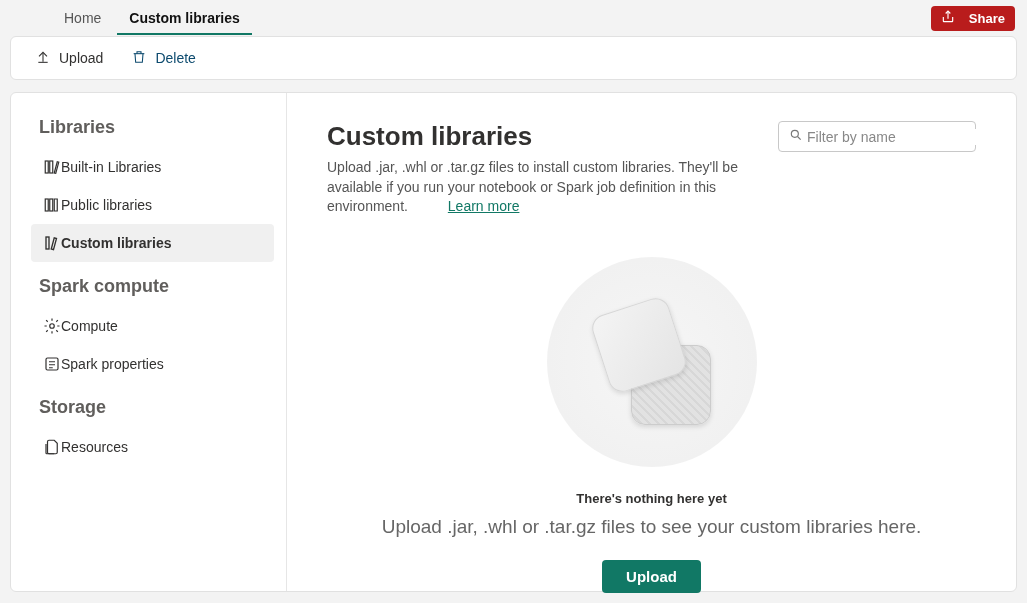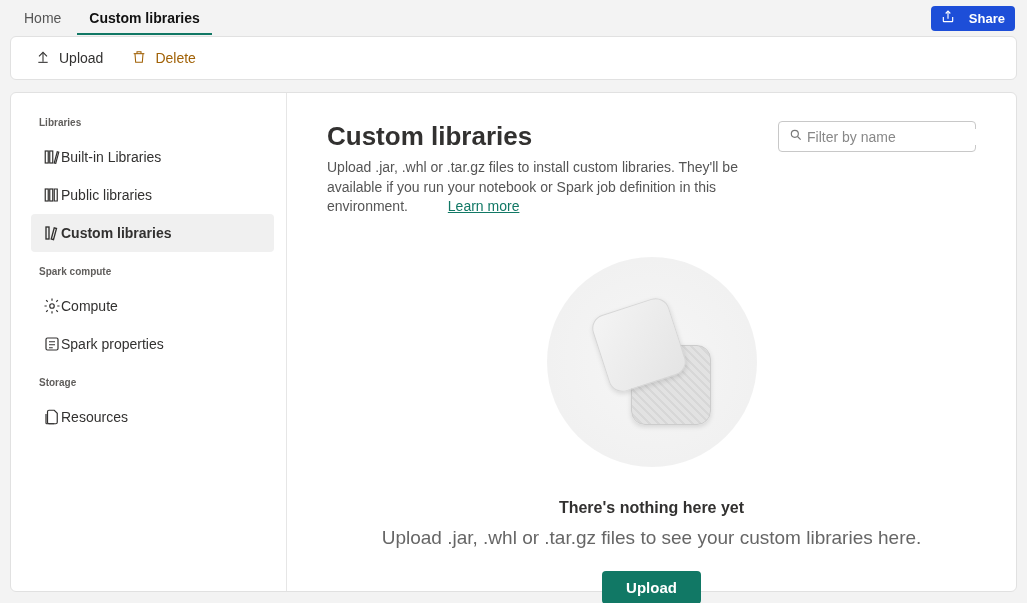--- a/index.html
+++ b/index.html
@@ -12,36 +12,37 @@
       height: 603px;
       overflow: hidden;
     }
 
     
     .top-bar {
       display: flex;
       align-items: center;
       padding: 16px 12px;
       height: 36px;
+      margin-left: 40px;
     }
     .tabs { display: flex; gap: 4px; }
     .tab {
       padding: 8px 12px 7px;
       cursor: pointer;
       color: #555;
       border-bottom: 2px solid transparent;
     }
     .tab.active {
       color: #111;
       font-weight: 600;
       border-bottom: 2px solid #117865;
     }
     .top-spacer { flex: 1; }
     .share-button {
-      background: #1d4ed8;
+      background: #b91c1c;
       color: #fff;
       border: none;
       border-radius: 4px;
       padding: 4px 10px;
       display: flex;
       align-items: center;
       gap: 14px;
       cursor: pointer;
       font-size: 13px;
       font-weight: 600;
@@ -63,42 +64,42 @@
       background: transparent;
       border: none;
       display: flex;
       align-items: center;
       gap: 8px;
       cursor: pointer;
       color: #323130;
       font-size: 14px;
       padding: 4px 6px;
     }
-    .toolbar button.disabled { color: #a16207; cursor: default; }
+    .toolbar button.disabled { color: #0c4a6e; cursor: default; }
 
     
     .main-card {
       background: #fff;
       border: 1px solid #e1e1e1;
       border-radius: 6px;
       margin: 0 10px 10px 10px;
       display: flex;
       height: 500px;
     }
 
     
     .sidebar {
       width: 276px;
       border-right: 1px solid #e6e6e6;
       padding: 24px 12px 24px 20px;
     }
     .side-section-title {
       font-weight: 600;
       color: #605e5c;
-      font-size: 10px;
+      font-size: 18px;
       margin: 14px 8px 10px 8px;
     }
     .side-section-title.first { margin-top: 0; }
     .side-item {
       display: flex;
       align-items: center;
       padding: 10px 12px;
       border-radius: 4px;
       cursor: pointer;
       color: #323130;
@@ -180,24 +181,23 @@
       top: 88px; left: 84px;
       border: 1px solid #ccc;
     }
     .tile.front {
       background: linear-gradient(135deg, #f4f4f4, #e4e4e4);
       border: 1px solid #d6d6d6;
       top: 48px; left: 52px;
       transform: rotate(-18deg);
     }
     .empty-title {
-      font-size: 16px;
+      font-size: 13px;
       font-weight: 700;
       margin-bottom: 10px;
-      margin-top: 8px;
     }
     .empty-sub {
       color: #666;
       font-size: 19px;
       margin-bottom: 22px;
     }
     .primary-btn {
       background: #117865;
       color: #fff;
       border: none;

